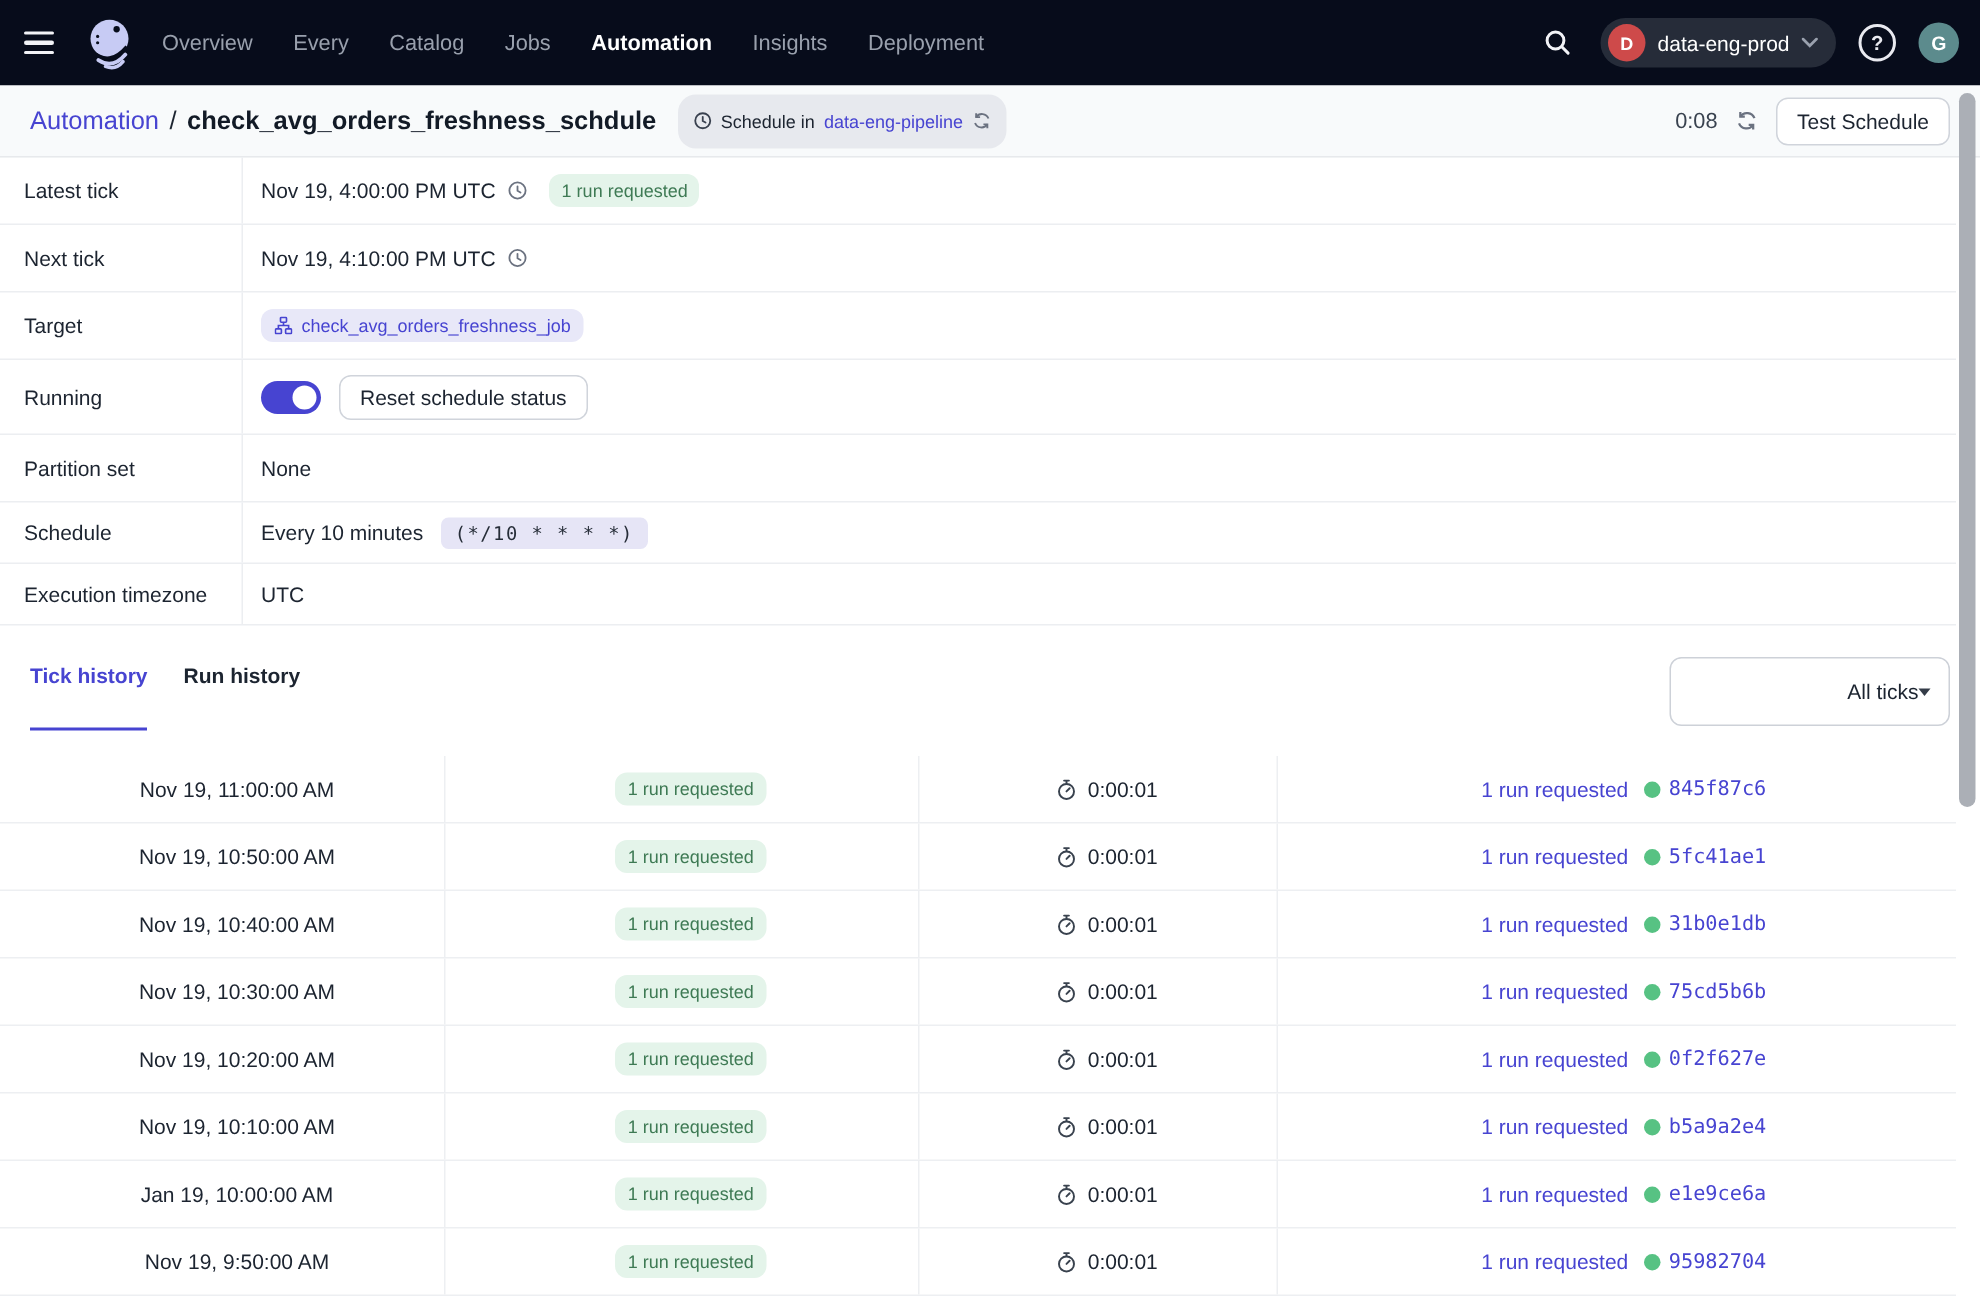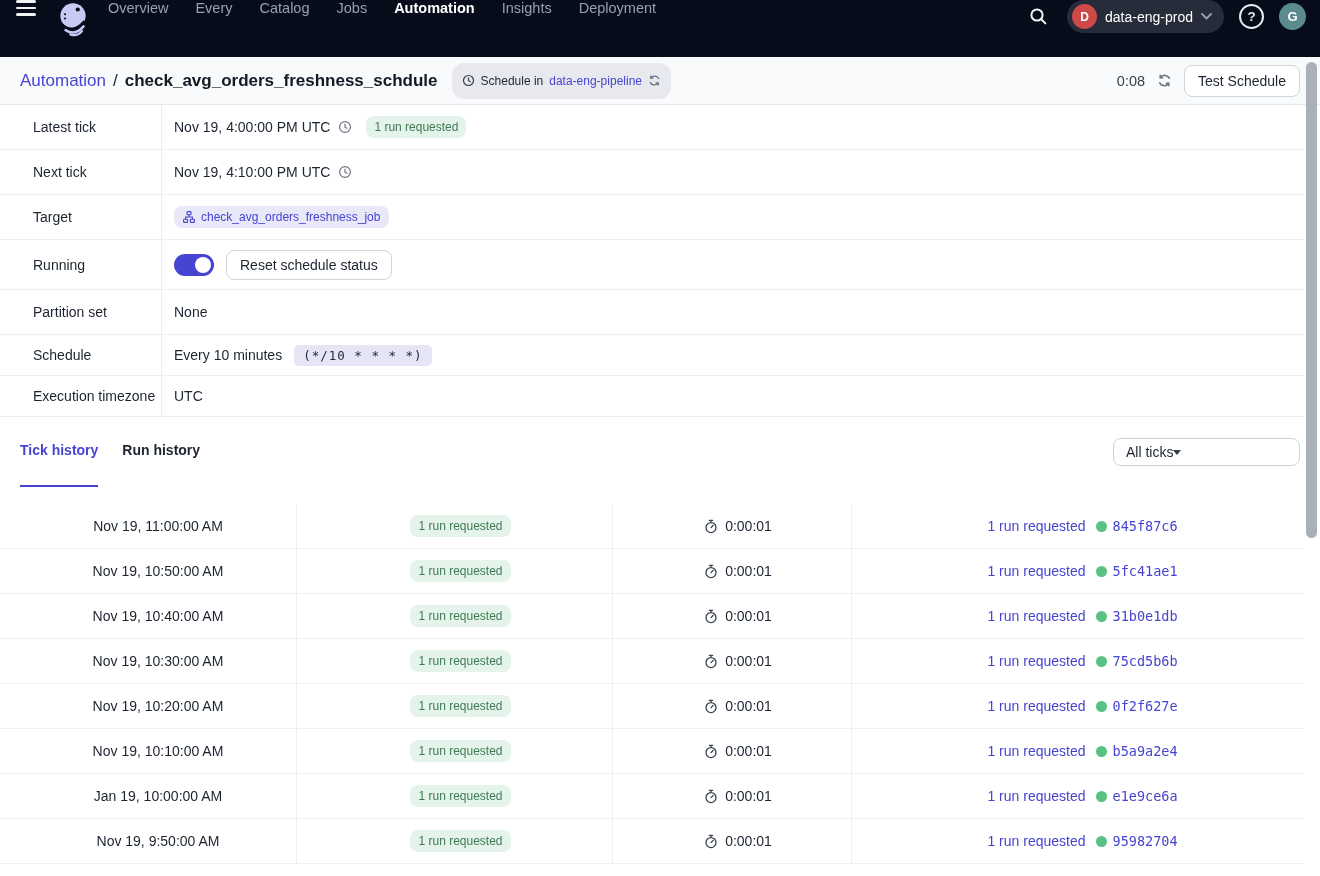--- a/index.html
+++ b/index.html
@@ -13,21 +13,21 @@
     --chip-lavender-bg:#E8E8F8;
     --border:#E7E9EC;
     --text-dark:#1C2430;
     --text-gray:#5C6470;
   }
   *{box-sizing:border-box;margin:0;padding:0;}
   html,body{width:1320px;height:876px;overflow:hidden;}
   body{font-family:"Liberation Sans",sans-serif;background:#fff;color:var(--text-dark);position:relative;}
 
   
-  .nav{height:57px;background:var(--nav-bg);display:flex;align-items:flex-start;padding:0 14px 0 16px;}
+  .nav{height:57px;background:var(--nav-bg);display:flex;align-items:center;padding:0 14px 0 16px;}
   .hamburger{width:24px;display:flex;flex-direction:column;gap:4px;cursor:pointer;margin-right:14px;}
   .hamburger span{display:block;width:20px;height:2.6px;background:#F2F3F7;border-radius:2px;}
   .logo{width:38px;height:38px;margin-right:16px;cursor:pointer;}
   .nav-items{display:flex;align-items:center;gap:27px;}
   .nav-item{color:#99A0AD;font-size:14.5px;cursor:pointer;white-space:nowrap;}
   .nav-item.active{color:#fff;font-weight:700;}
   .nav-right{margin-left:auto;display:flex;align-items:center;gap:15px;}
   .search-btn{width:28px;height:28px;display:flex;align-items:center;justify-content:center;cursor:pointer;}
   .deploy-pill{display:flex;align-items:center;gap:8px;background:#262C39;border-radius:17px;height:33px;padding:4px 12px 4px 5px;cursor:pointer;}
   .deploy-avatar{width:25px;height:25px;border-radius:50%;background:var(--deployment-badge-red);color:#fff;font-size:12px;font-weight:700;display:flex;align-items:center;justify-content:center;}
@@ -45,36 +45,36 @@
   .head-right{margin-left:auto;display:flex;align-items:center;gap:12px;}
   .countdown{font-size:14.5px;color:#39424F;}
   .icon-btn{display:flex;align-items:center;justify-content:center;cursor:pointer;}
   .btn{background:#fff;border:1px solid #D0D4DB;border-radius:8px;height:32px;padding:0 13px;font-size:14px;color:var(--text-dark);font-family:"Liberation Sans",sans-serif;cursor:pointer;display:inline-flex;align-items:center;}
 
   
   .details{width:1304px;}
   .detail-row{display:flex;border-bottom:1px solid #ECEEF1;min-height:45px;}
   .detail-row.h50{min-height:50px;}
   .detail-row.h41{min-height:41px;}
-  .dlabel{width:162px;flex:0 0 162px;border-right:1px solid #ECEEF1;display:flex;align-items:center;padding-left:33px;font-size:14px;color:var(--text-dark);}
+  .dlabel{width:162px;flex:0 0 162px;border-right:1px solid #ECEEF1;display:flex;align-items:center;padding-left:16px;font-size:14px;color:var(--text-dark);}
   .dvalue{display:flex;align-items:center;gap:8px;padding-left:12px;font-size:14px;color:var(--text-dark);flex:1;}
   .pill-green{display:inline-flex;align-items:center;background:var(--status-green-bg);color:var(--status-green-text);font-size:12px;border-radius:8px;padding:4px 8px;white-space:nowrap;}
   .chip-lav{display:inline-flex;align-items:center;gap:6px;background:var(--chip-lavender-bg);border-radius:8px;padding:4px 9px;font-size:12px;color:var(--accent);cursor:pointer;}
   .cron-chip{display:inline-flex;align-items:center;background:#E6E5F6;border-radius:5px;padding:3px 9px;font-family:"DejaVu Sans Mono",monospace;font-size:12.5px;color:#262D38;margin-left:4px;letter-spacing:1px;}
   .toggle{width:40px;height:22px;border-radius:11px;background:#B8BCC4;position:relative;cursor:pointer;flex:0 0 40px;}
   .toggle.on{background:var(--accent);}
   .toggle .knob{position:absolute;top:3px;left:3px;width:16px;height:16px;border-radius:50%;background:#fff;}
   .toggle.on .knob{left:21px;}
 
   
   .tabs-bar{display:flex;align-items:flex-start;padding:25px 20px 0 20px;}
   .tabs{display:flex;gap:24px;}
   .tab{font-size:14px;font-weight:600;color:var(--text-dark);padding-bottom:27px;border-bottom:2px solid transparent;cursor:pointer;}
   .tab.active{color:var(--accent);border-bottom-color:var(--accent);}
-  .select{margin-left:auto;width:187px;height:28px;border:1px solid #CDD1D8;border-radius:8px;background:#fff;display:flex;align-items:center;justify-content:flex-start;padding:0 12px;font-size:14px;color:var(--text-dark);cursor:pointer;margin-top:-4px;}
+  .select{margin-left:auto;width:187px;height:46px;border:1px solid #CDD1D8;border-radius:8px;background:#fff;display:flex;align-items:center;justify-content:flex-end;padding:0 12px;font-size:14px;color:var(--text-dark);cursor:pointer;margin-top:-4px;}
   .caret{width:0;height:0;border-left:4.5px solid transparent;border-right:4.5px solid transparent;border-top:5.5px solid #343C48;}
 
   
   .ttable{width:1304px;margin-top:17px;}
   .thead,.trow{display:grid;grid-template-columns:297px 316px 239px 1fr;}
   .thead{height:29px;border-top:1px solid var(--border);border-bottom:1px solid var(--border);}
   .th{display:flex;align-items:center;font-size:12px;color:var(--text-gray);border-right:1px solid var(--border);padding-left:12px;}
   .th:first-child{padding-left:20px;}
   .th:last-child{border-right:none;padding-left:9px;}
   .trow{height:45px;border-bottom:1px solid #EDEFF2;}

